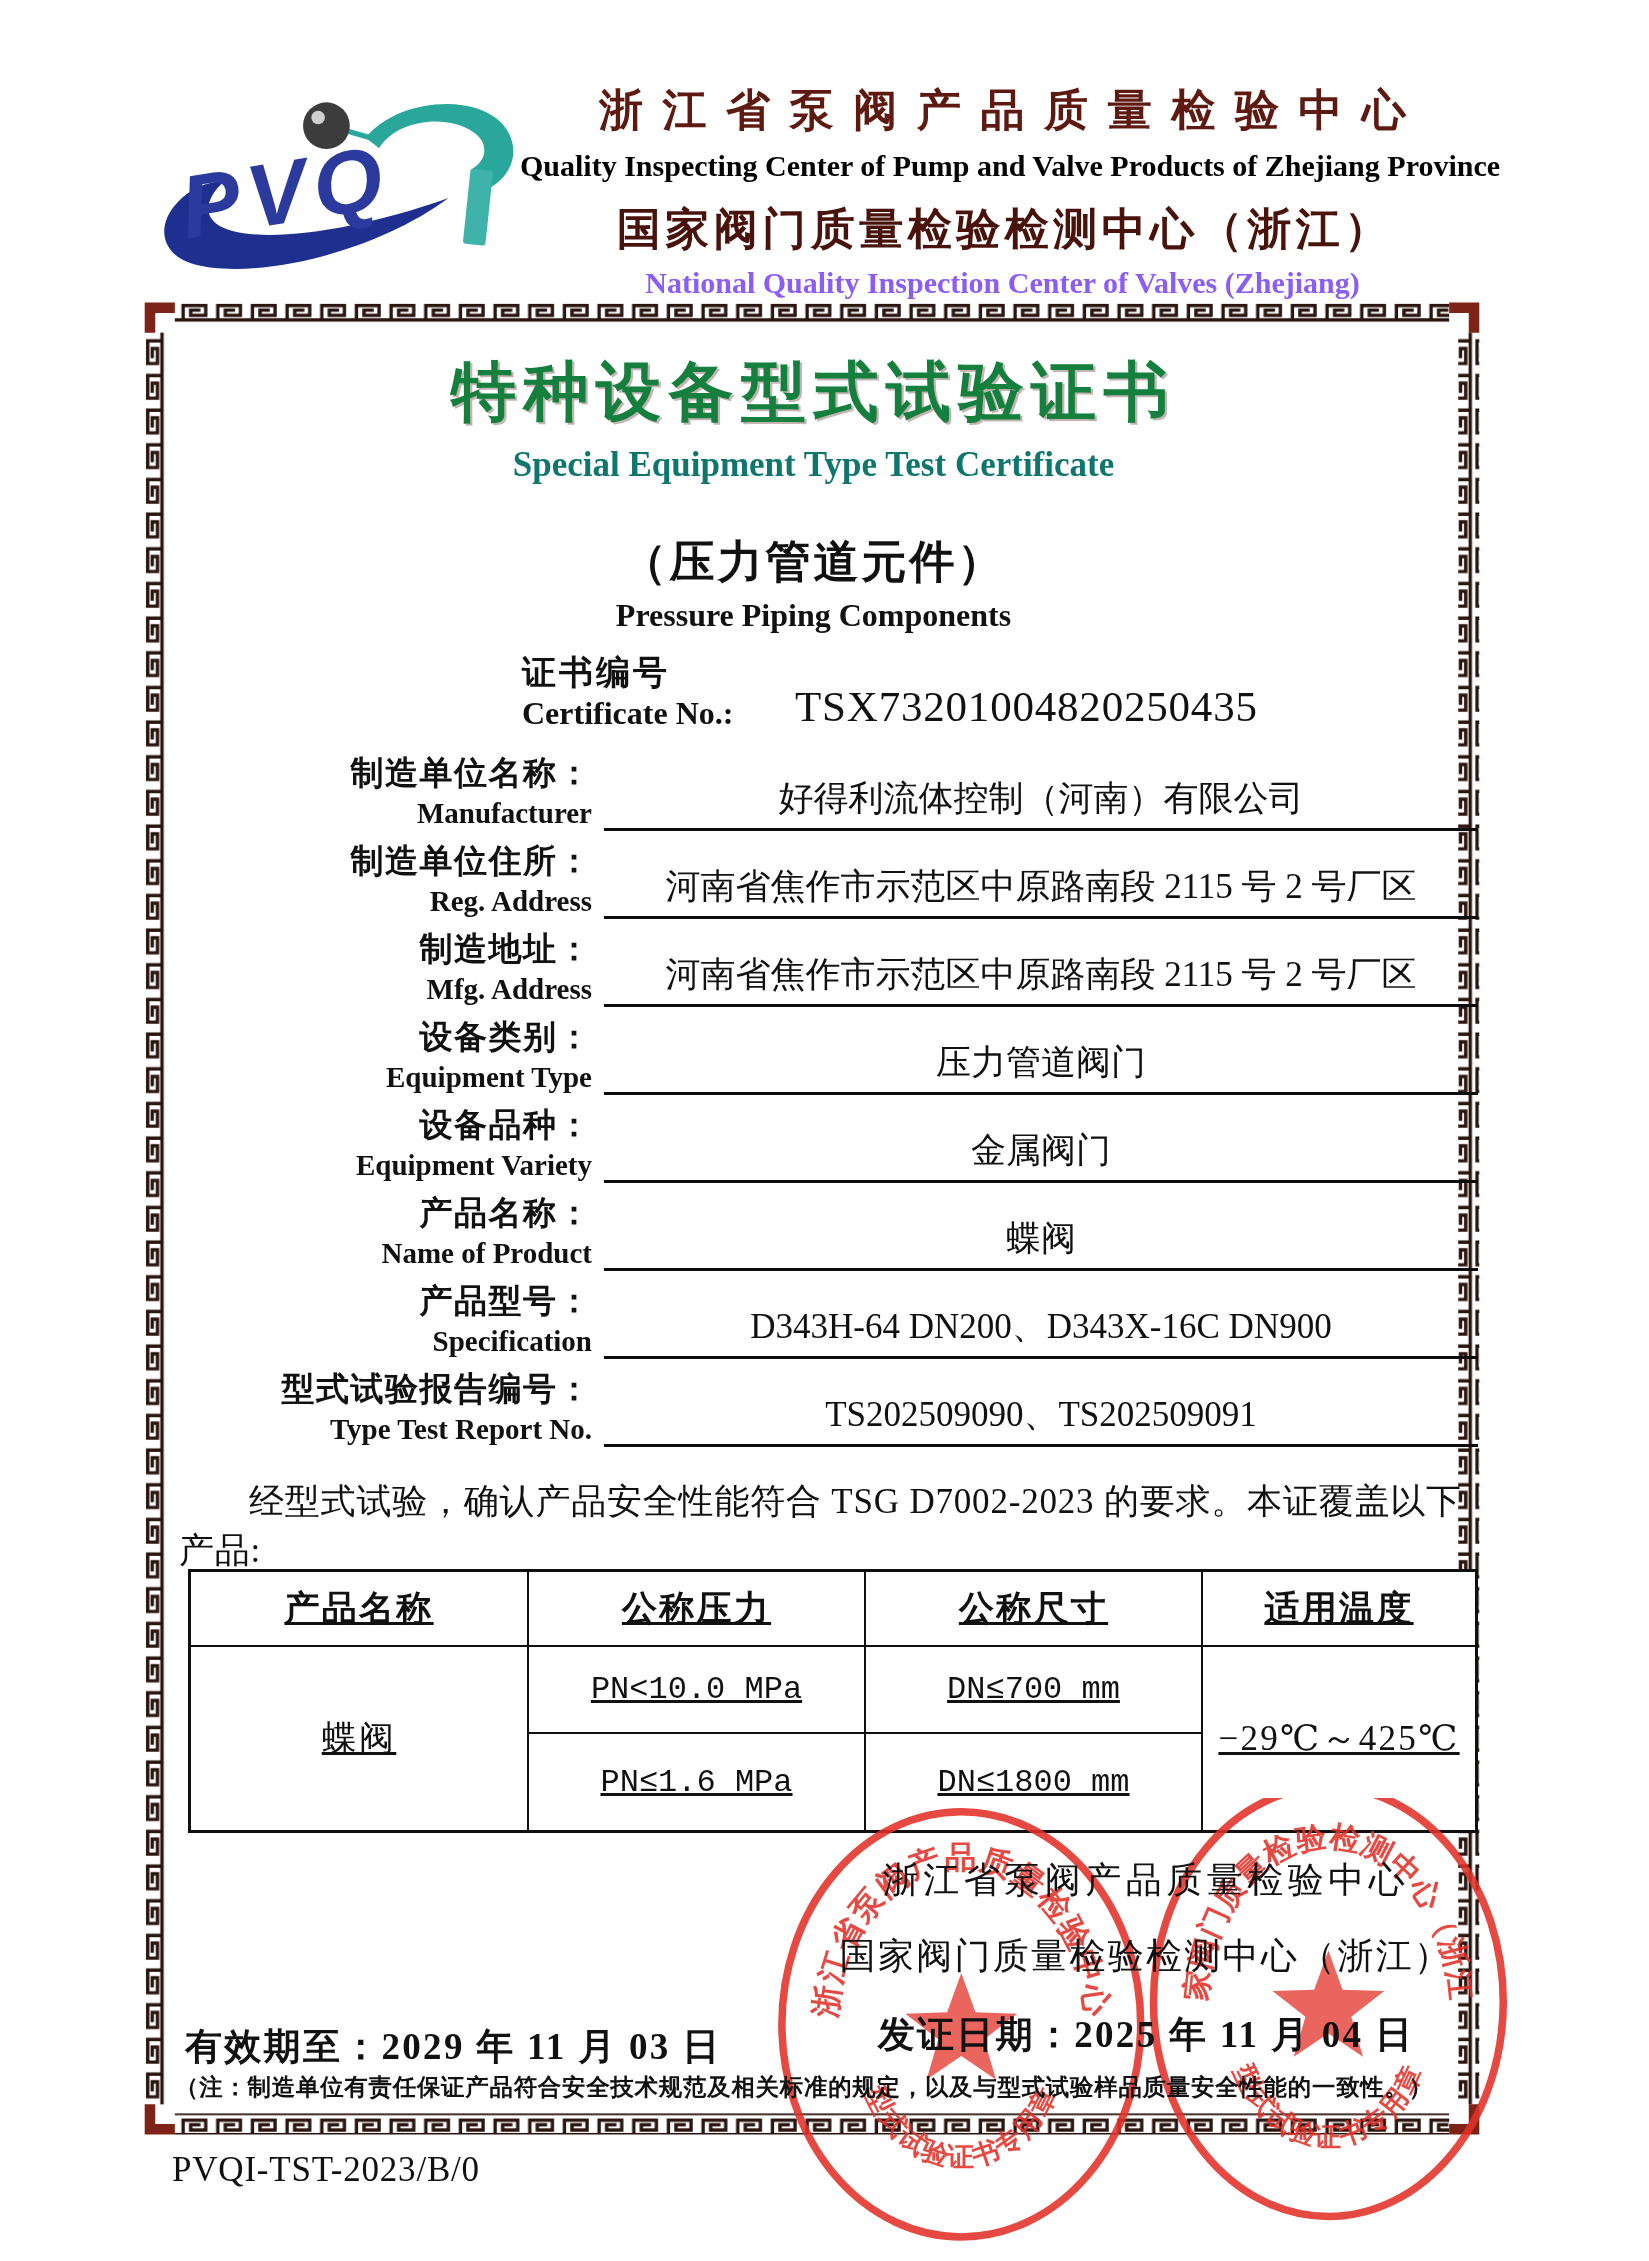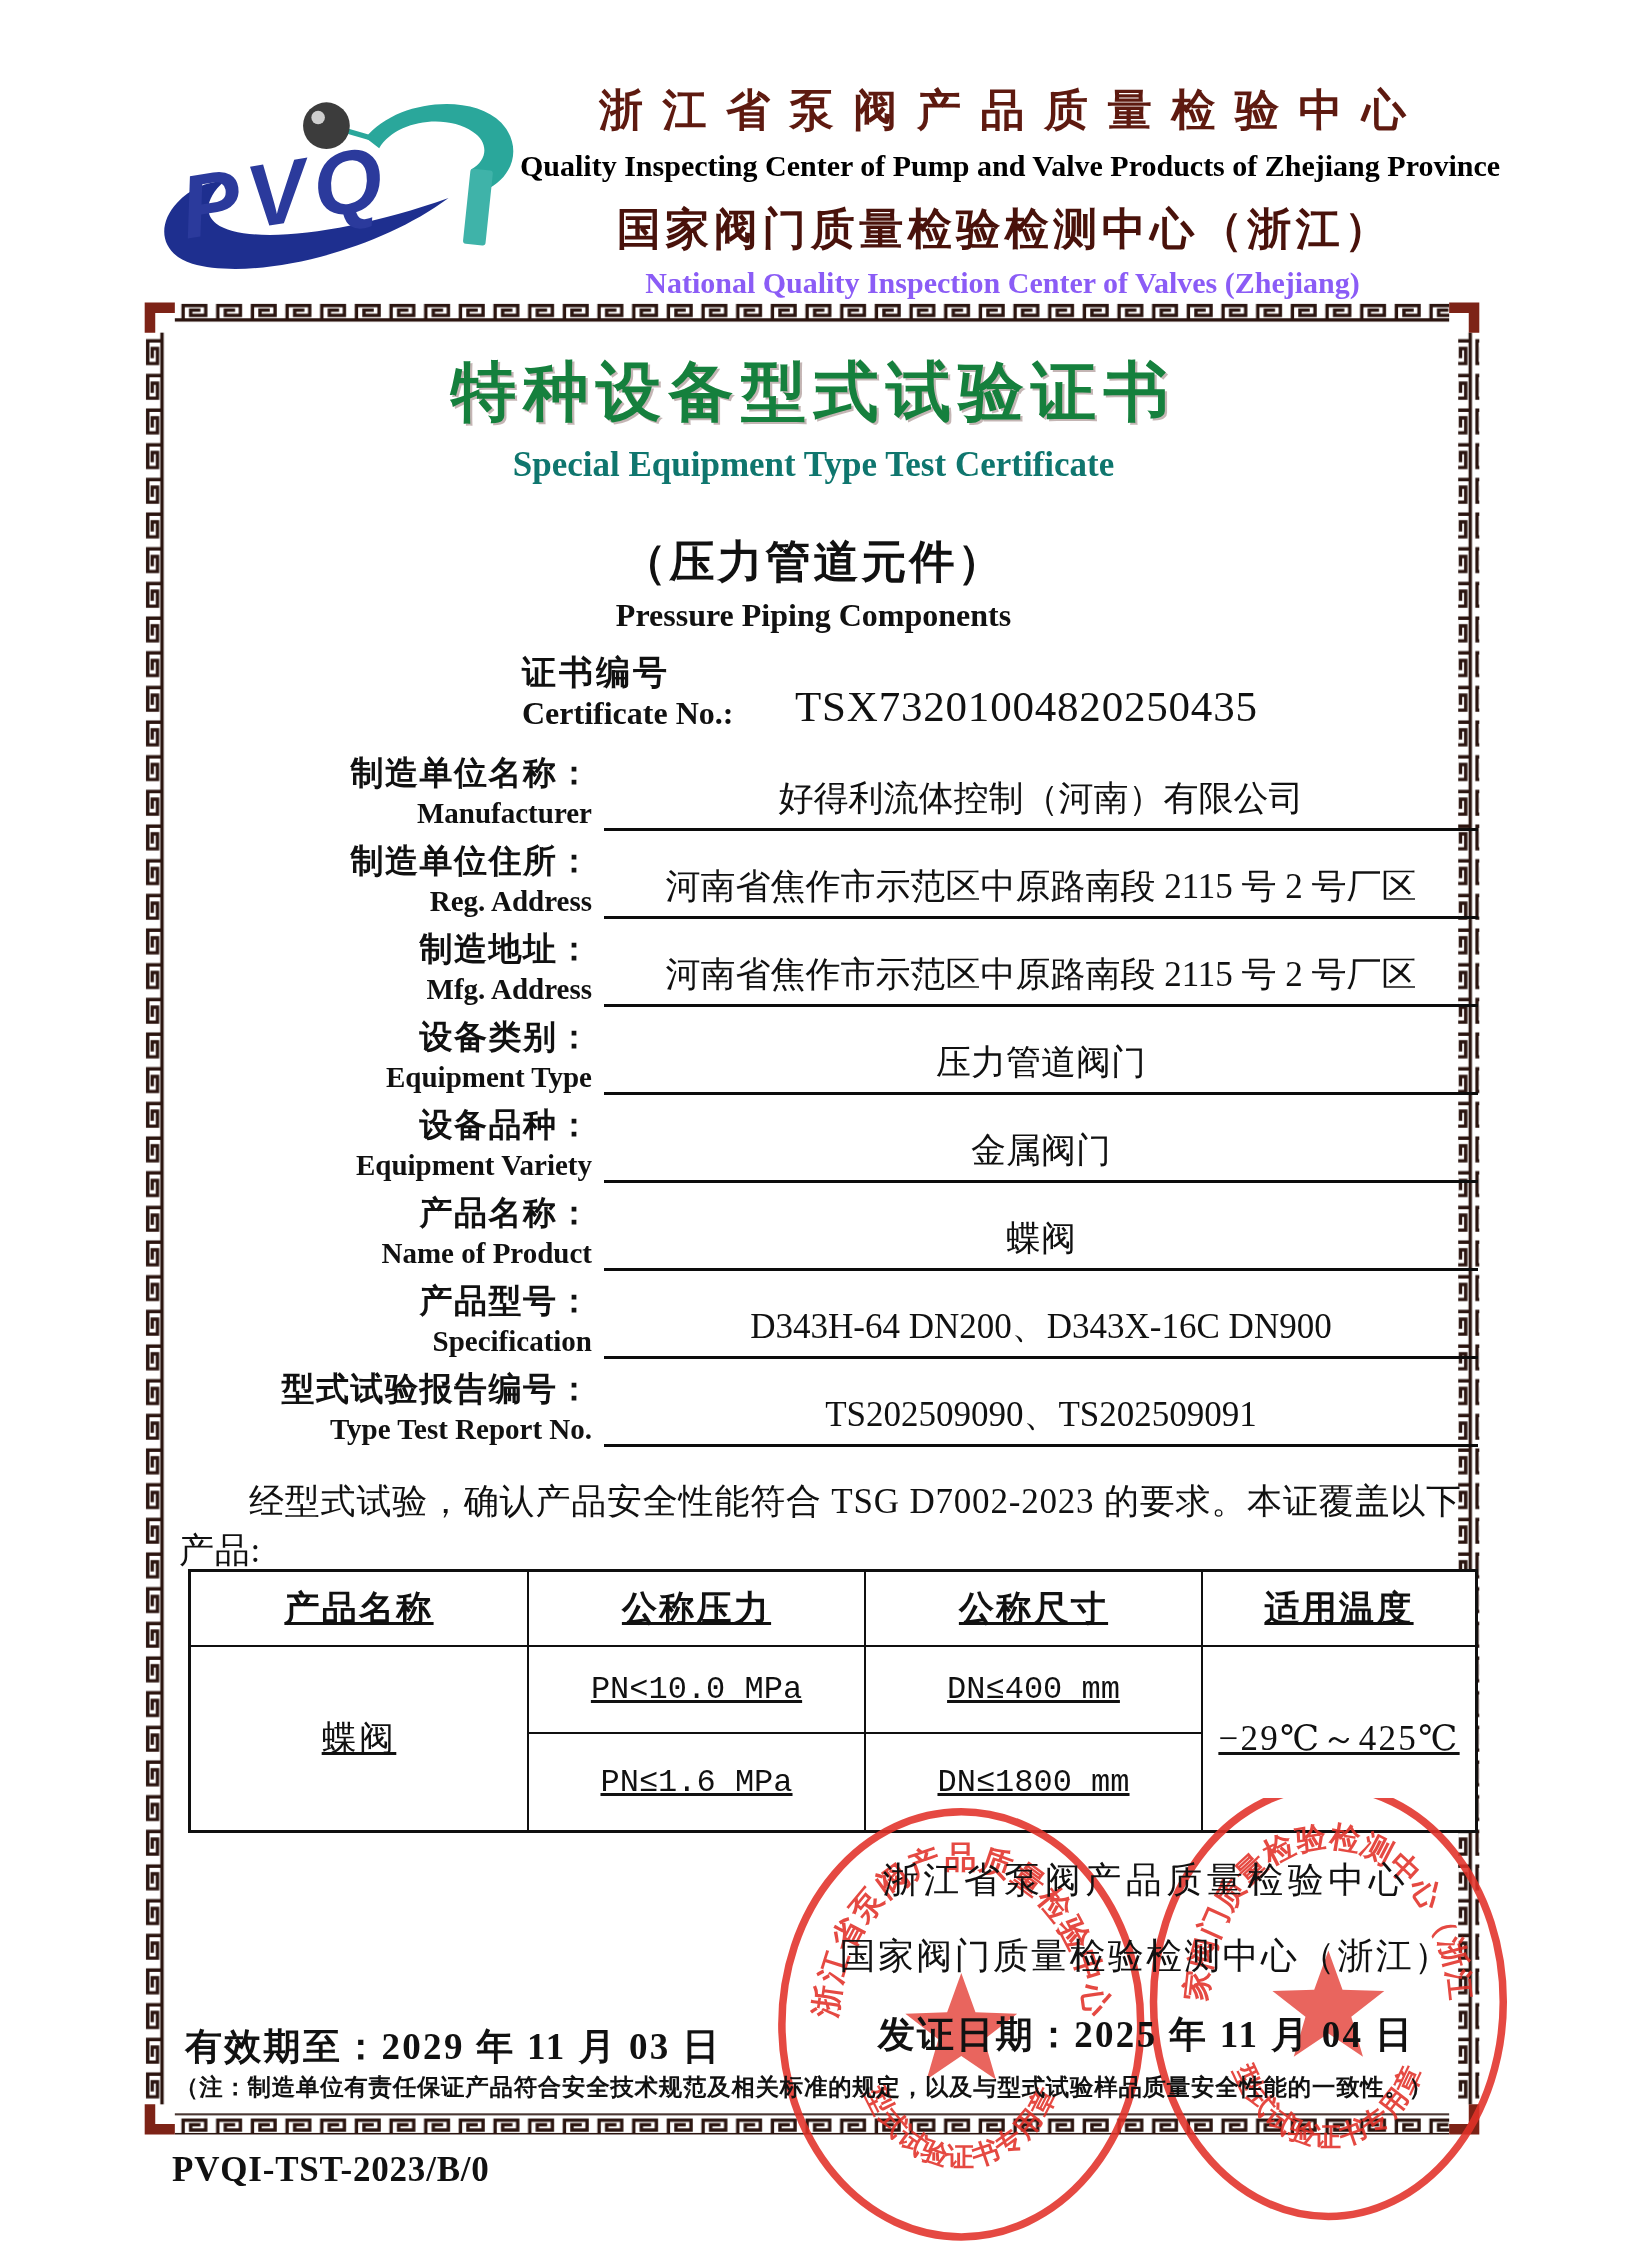--- a/index.html
+++ b/index.html
@@ -61,21 +61,21 @@
   
   .stamps { position:absolute; left:754px; top:1798px; width:799px; height:464px; z-index:3; }
   .stamp-lines { position:absolute; left:656px; top:1856px; width:980px; text-align:center; z-index:4; }
   .stamp-lines .l1 { font-size:36px; letter-spacing:4.5px; white-space:nowrap; }
   .stamp-lines .l2 { font-size:36px; letter-spacing:2.3px; margin-top:27px; white-space:nowrap; }
   .stamp-lines .l3 { font-size:37px; font-weight:bold; letter-spacing:2.3px; margin-top:29px; white-space:nowrap; }
   
   .validity { position:absolute; left:185px; top:2022px; font-size:37px; font-weight:bold; letter-spacing:2.3px; z-index:4; white-space:nowrap; }
   .note { position:absolute; left:175px; top:2071px; width:1281px; font-size:23.4px; font-weight:bold;
           letter-spacing:0.8px; z-index:4; white-space:nowrap; }
-  .doc-code { position:absolute; left:172px; top:2150px; font-size:35px; font-weight:bold; letter-spacing:0.8px;text-align:center; }
+  .doc-code { position:absolute; left:172px; top:2150px; font-size:35px; font-weight:normal; letter-spacing:0.8px;text-align:center; }
   svg text { user-select:none; }
 </style>
 </head>
 <body>
 
 <div class="page">
 
   <svg class="logo" viewBox="0 0 520 300" aria-hidden="true">
 
     <path d="M60,265 C18,252 12,214 40,184 C58,165 82,155 102,156 C80,176 74,198 92,212 C130,240 260,228 400,178 C300,252 140,288 60,265 Z" fill="#1e2f8f"></path>
@@ -189,21 +189,21 @@
   <div class="statement">经型式试验，确认产品安全性能符合 TSG D7002-2023 的要求。本证覆盖以下产品:</div>
 
   <div class="ptable">
     <div class="cell th">产品名称</div>
     <div class="cell th">公称压力</div>
     <div class="cell th">公称尺寸</div>
     <div class="cell th last-col">适用温度</div>
 
     <div class="cell td-cjk cell-product last-row">蝶阀</div>
     <div class="cell td-mono">PN&lt;10.0 MPa</div>
-    <div class="cell td-mono">DN≤400 mm</div>
+    <div class="cell td-mono">DN≤700 mm</div>
     <div class="cell td-cjk cell-temp last-col last-row">−29℃～425℃</div>
     <div class="cell td-mono last-row">PN≤1.6 MPa</div>
     <div class="cell td-mono last-row">DN≤1800 mm</div>
   </div>
 
   <svg class="stamps" viewBox="0 0 1060 615" aria-hidden="true">
     <defs>
       <path id="lArcTop" d="M108,310 A167,218 0 0 1 442,310" fill="none"></path>
       <path id="lArcBot" d="M138,352 A140,172 0 0 0 412,352" fill="none"></path>
       <path id="rArcTop" d="M600,280 A162,215 0 0 1 924,280" fill="none"></path>

